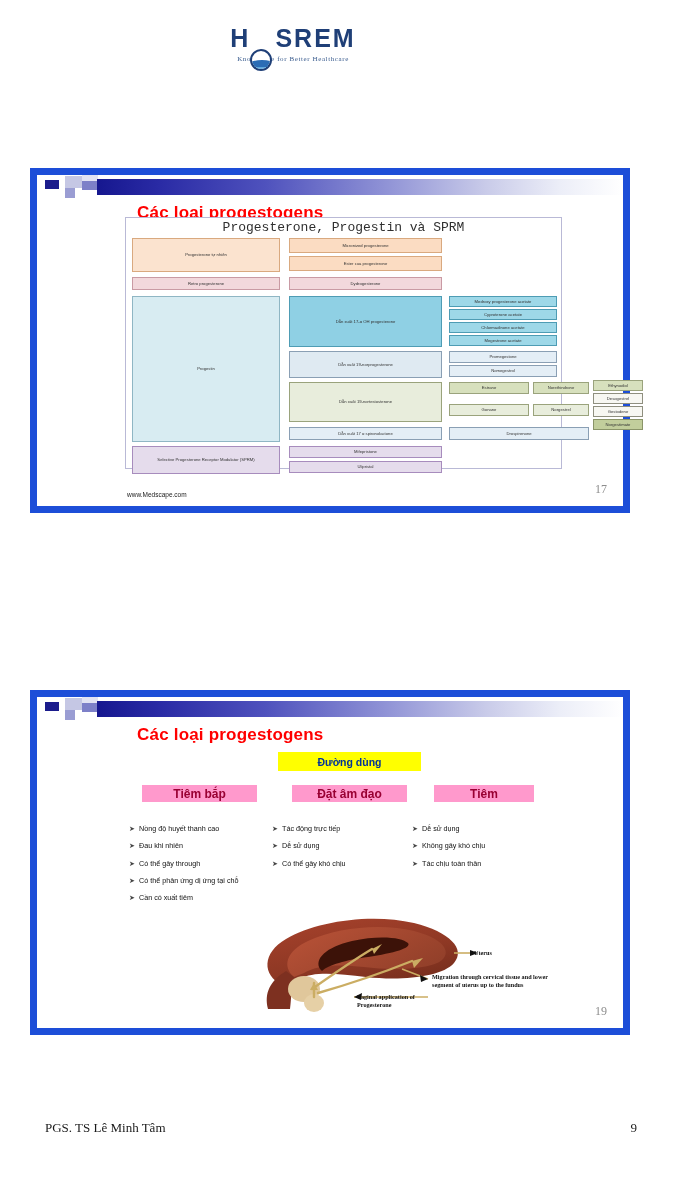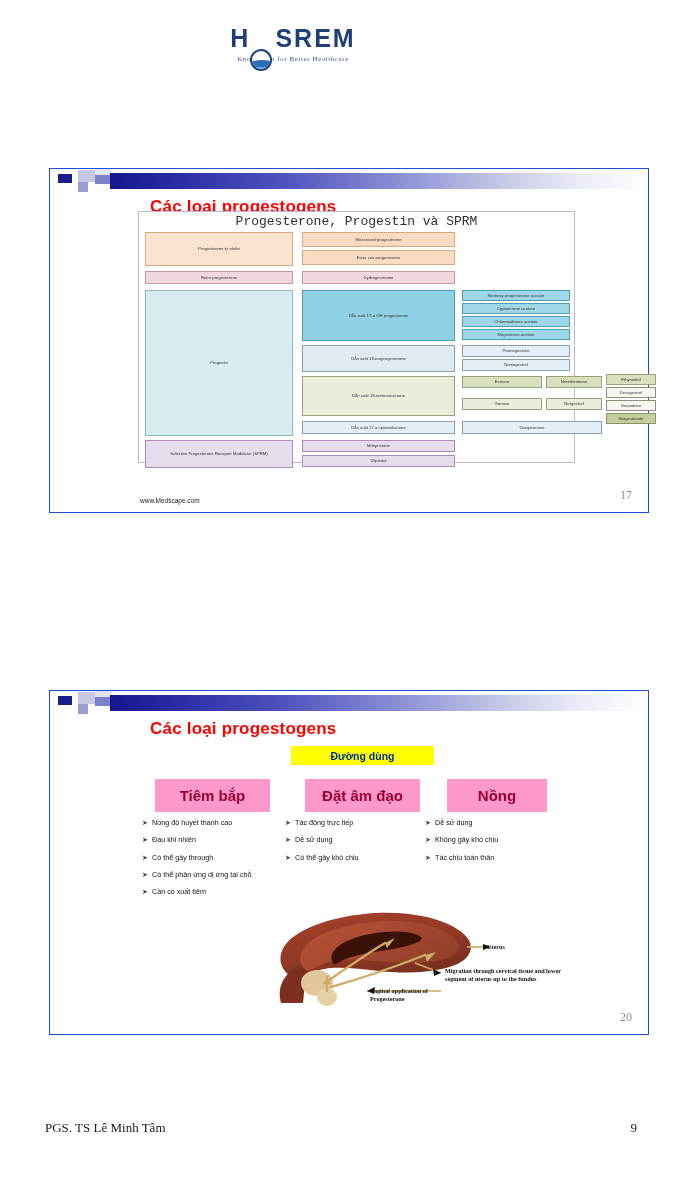--- a/index.html
+++ b/index.html
@@ -31,21 +31,21 @@
     content:"";position:absolute;left:-2px;top:14px;width:24px;height:5px;
     background:#5fa8dd;
   }
   .logo-tag{
     margin-top:4px;font-size:7px;color:#3b5d8f;letter-spacing:0.6px;
     font-family:"Liberation Serif", serif;
   }
 
   
   .slide{
-    position:absolute;left:49px;width:600px;border:1px solid #1d4ed8;
+    position:absolute;left:30px;width:600px;border:7px solid #1d4ed8;
     background:#ffffff;box-sizing:border-box;
   }
   #slide-17{top:168px;height:345px;}
   #slide-18{top:690px;height:345px;}
 
   .slide-headerbar{position:relative;height:26px;}
   .hb-grad{
     position:absolute;left:60px;top:4px;right:0;height:16px;
     background:linear-gradient(to right,#16178f 0%,#2a2ba5 12%,#4f52bd 32%,#9093d6 55%,#c9cbe9 74%,#eceef8 88%,#ffffff 100%);
   }
@@ -96,23 +96,23 @@
     position:absolute;left:90px;bottom:8px;font-size:6.5px;color:#222;
   }
 
   
   .s18-yellow{
     position:absolute;left:241px;top:55px;width:143px;height:19px;
     background:#ffff00;display:flex;align-items:center;justify-content:center;
     font-size:10.5px;font-weight:700;color:#003399;
   }
   .s18-pink{
-    position:absolute;height:33px;background:#ff99cc;
+    position:absolute;height:17px;background:#ff99cc;
     display:flex;align-items:center;justify-content:center;
-    font-size:15px;font-weight:700;color:#990033;
+    font-size:12px;font-weight:700;color:#990033;
   }
   .pk1{left:105px;top:88px;width:115px;}
   .pk2{left:255px;top:88px;width:115px;}
   .pk3{left:397px;top:88px;width:100px;}
 
   .bullets{position:absolute;font-size:7.2px;color:#111;line-height:1.15;}
   .bl1{left:92px;top:128px;width:140px;}
   .bl2{left:235px;top:128px;width:130px;}
   .bl3{left:375px;top:128px;width:140px;}
   .bullet{display:flex;margin-bottom:9px;}
@@ -216,21 +216,21 @@
     <span class="hb-sq sq1"></span>
     <span class="hb-grad"></span>
   </div>
 
   <div class="slide-title">Các loại progestogens</div>
 
   <div class="s18-yellow">Đường dùng</div>
 
   <div class="s18-pink pk1">Tiêm bắp</div>
   <div class="s18-pink pk2">Đặt âm đạo</div>
-  <div class="s18-pink pk3">Nồng</div>
+  <div class="s18-pink pk3">Tiêm</div>
 
   <div class="bullets bl1">
     <div class="bullet">
         <span class="mk">➤</span>
         <span class="tx">Nồng độ huyết thanh cao</span>
       </div>
     <div class="bullet">
         <span class="mk">➤</span>
         <span class="tx">Đau khi nhiên</span>
       </div>
@@ -322,19 +322,19 @@
       <path d="M228 56 l-8 -3 l0 6 z" fill="#111" transform="translate(8,0)"></path>
       <path d="M186 82 l-8 -4 l1 7 z" fill="#111"></path>
       <path d="M112 100 l8 -4 l-1 7 z" fill="#111"></path>
     </svg>
 
     <div class="ulabel ul-uterus">Uterus</div>
     <div class="ulabel ul-mig">Migration through cervical tissue and lower segment of uterus up to the fundus</div>
     <div class="ulabel ul-vag">Vaginal application of Progesterone</div>
   </div>
 
-  <div class="slide-num">20</div>
+  <div class="slide-num">19</div>
 </div>
 
 <div class="footer">
   <span class="fl">PGS. TS Lê Minh Tâm</span>
   <span class="fr">9</span>
 </div>
 
 </body></html>

